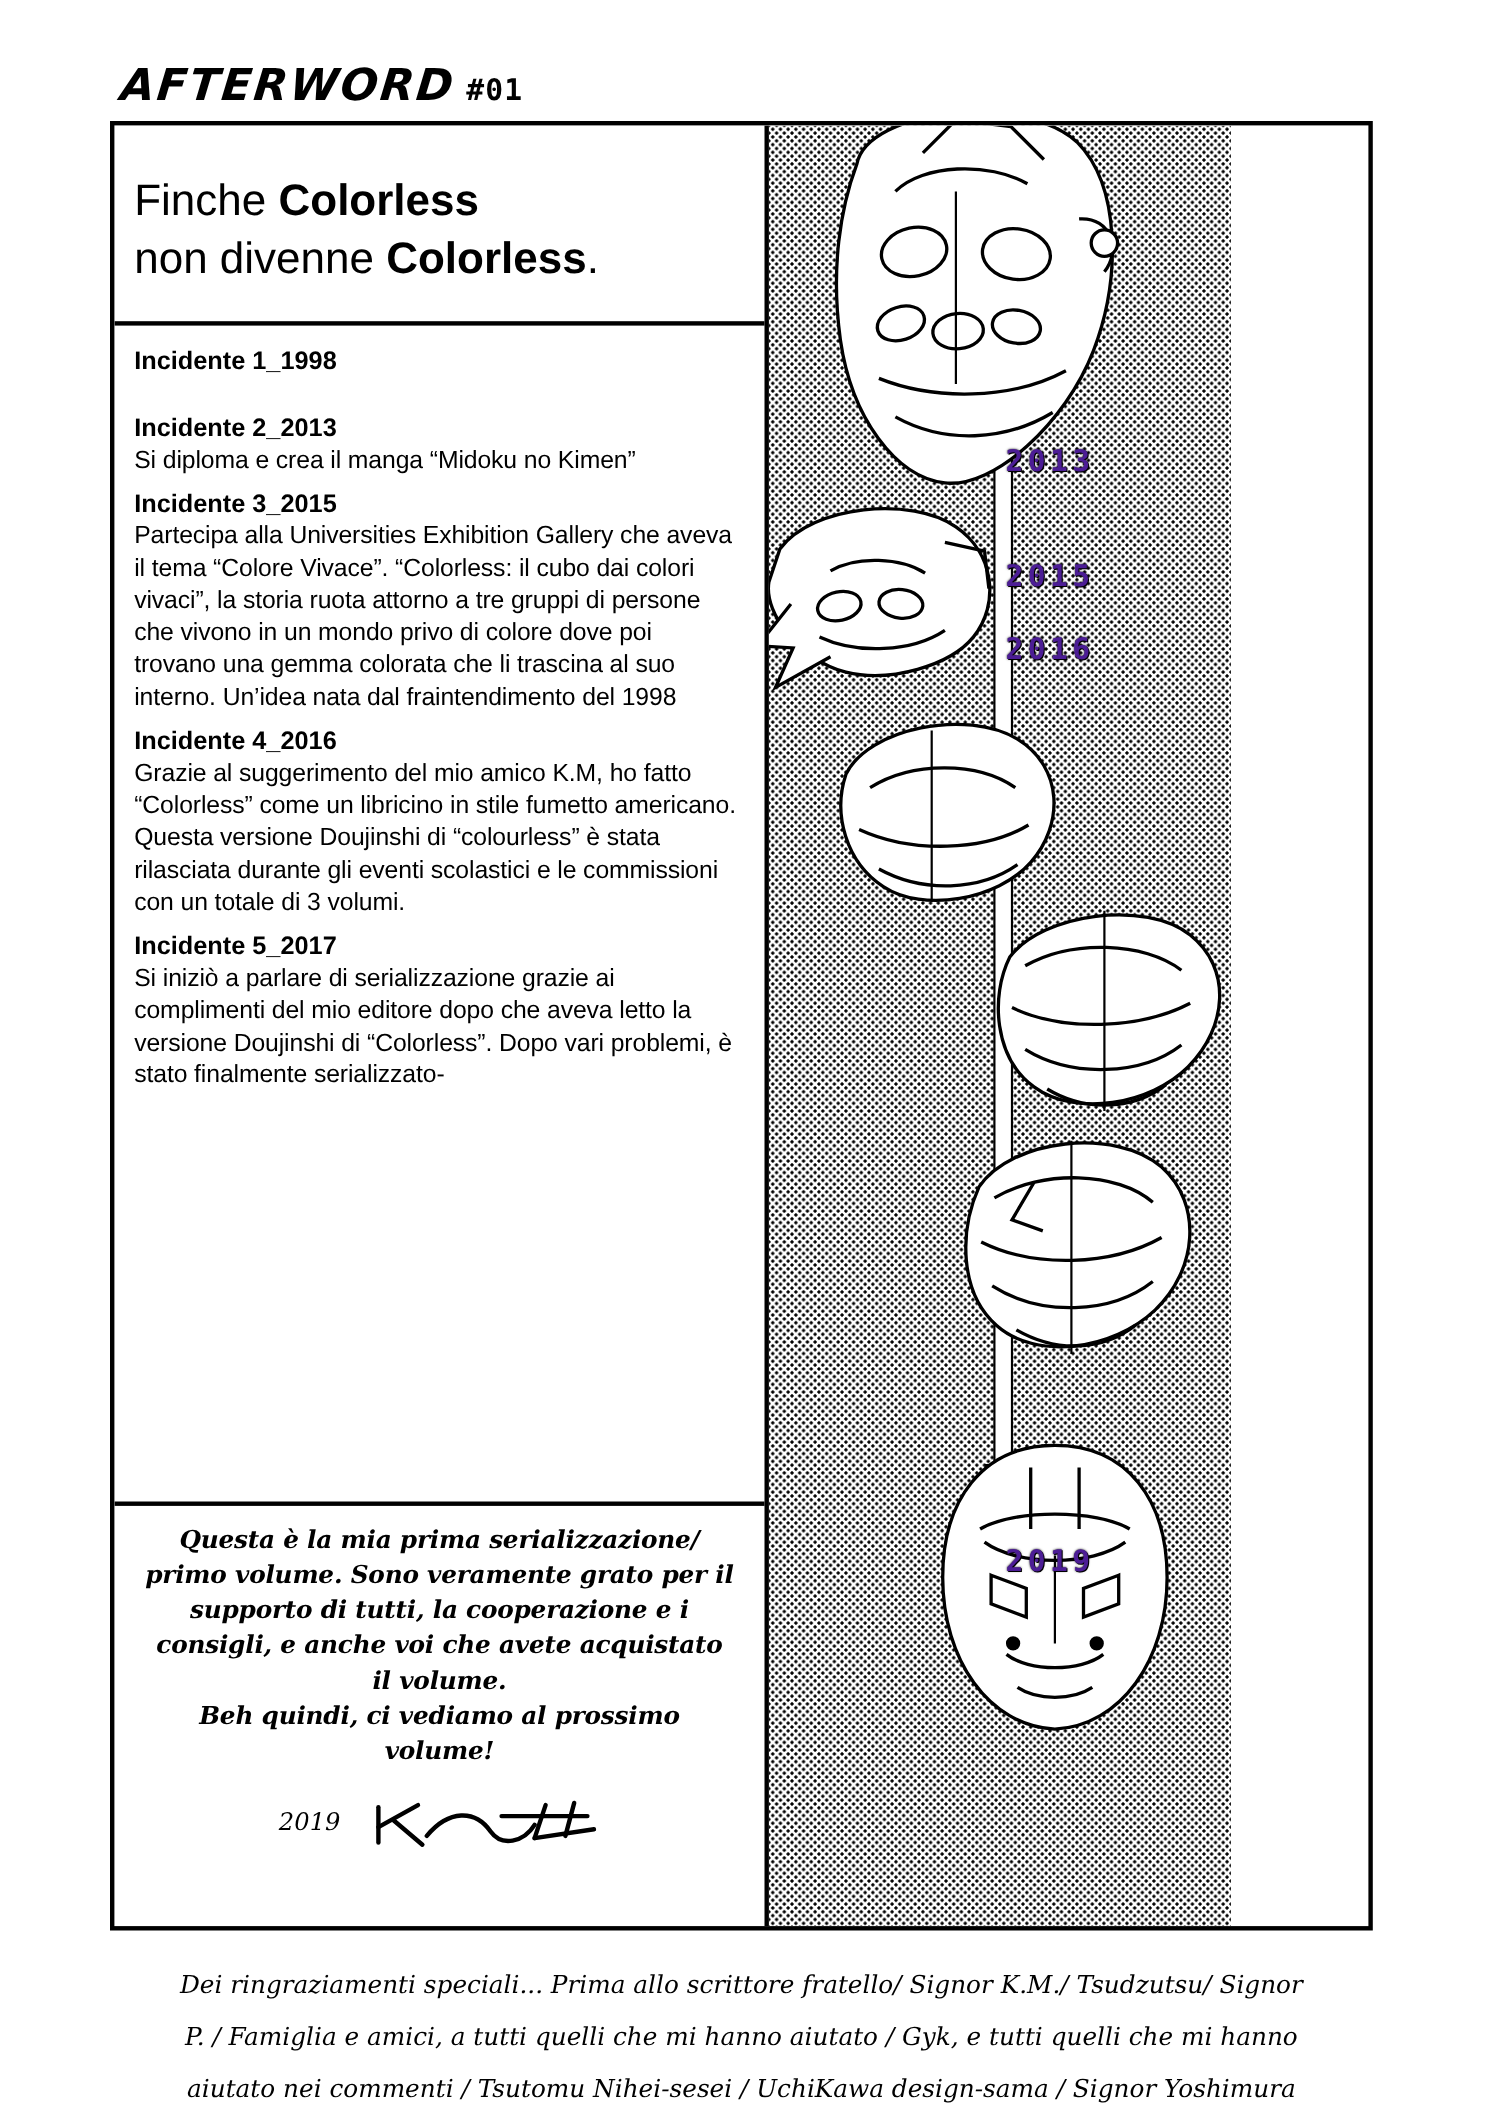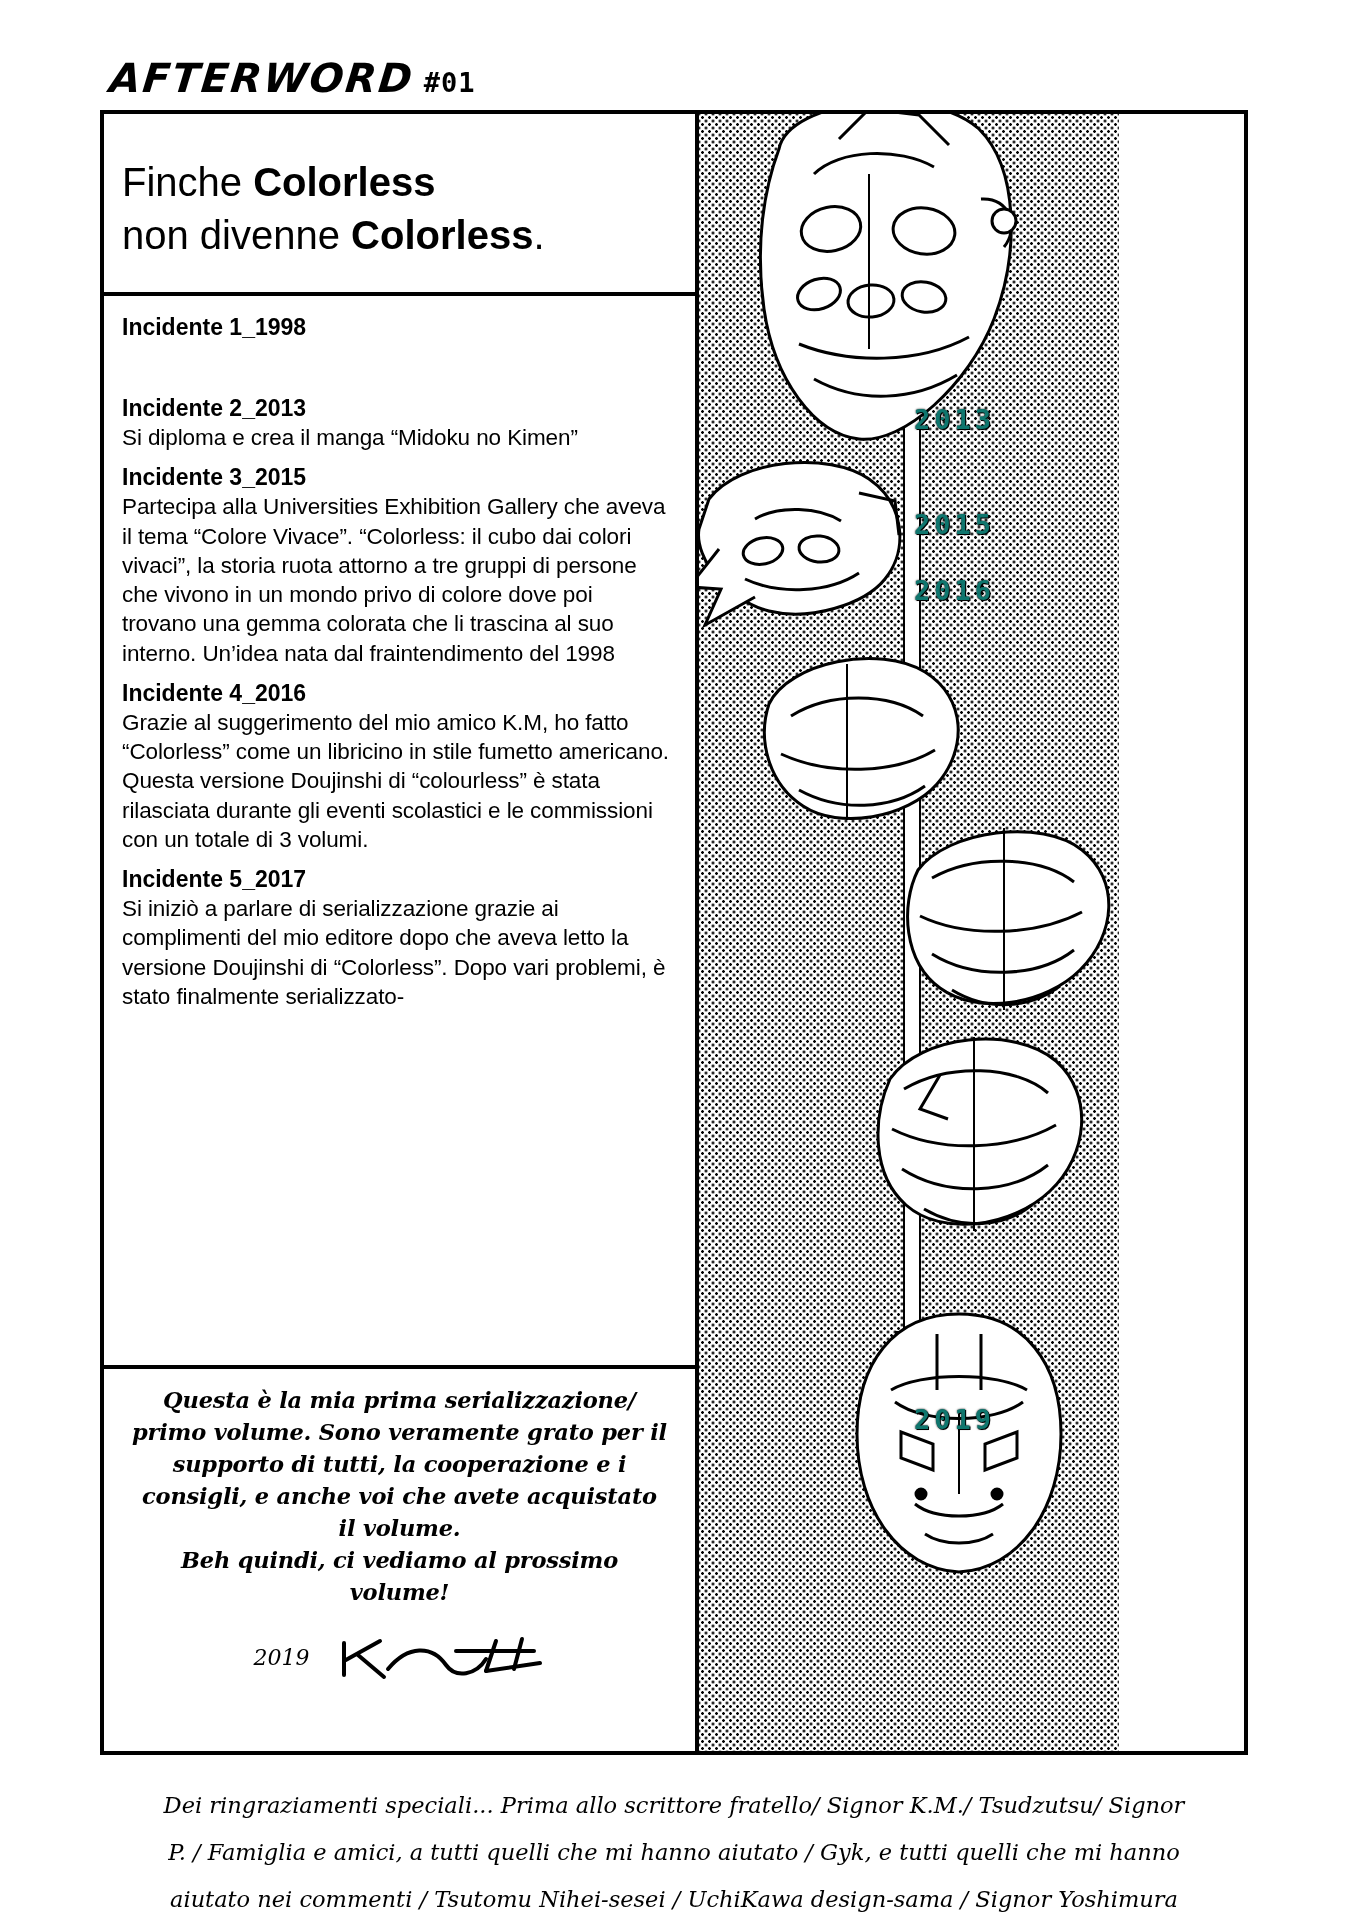--- a/index.html
+++ b/index.html
@@ -93,21 +93,21 @@
     font-size: 23px;
     font-weight: bold;
     letter-spacing: 0px;
   }
   .inc p {
     margin: 0;
     font-size: 22.5px;
     line-height: 1.30;
     letter-spacing: -0.1px;
   }
-  .gap-lg { margin-bottom: 54px; }
+  .gap-lg { margin-bottom: 34px; }
 
   
   #message-block {
     box-sizing: border-box;
     border-top: 4px solid #000;
     padding: 16px 26px 10px 26px;
     height: 394px;
     text-align: center;
   }
   #message-block p {
@@ -153,21 +153,21 @@
       radial-gradient(#000 1.35px, transparent 1.45px),
       radial-gradient(#000 1.35px, transparent 1.45px);
     background-size: 7px 7px, 7px 7px;
     background-position: 0 0, 3.5px 3.5px;
   }
   #art-col .yearlabel {
     position: absolute;
     font-family: "DejaVu Sans Mono", monospace;
     font-weight: bold;
     font-size: 27px;
-    color: #0f766e;
+    color: #4c1d95;
     letter-spacing: 4px;
     text-shadow: 0 0 2px #000, 1px 1px 0 #000;
   }
   #art-col svg.mask {
     position: absolute;
   }
   #arrow {
     position: absolute;
     left: 196px;
     top: 108px;

